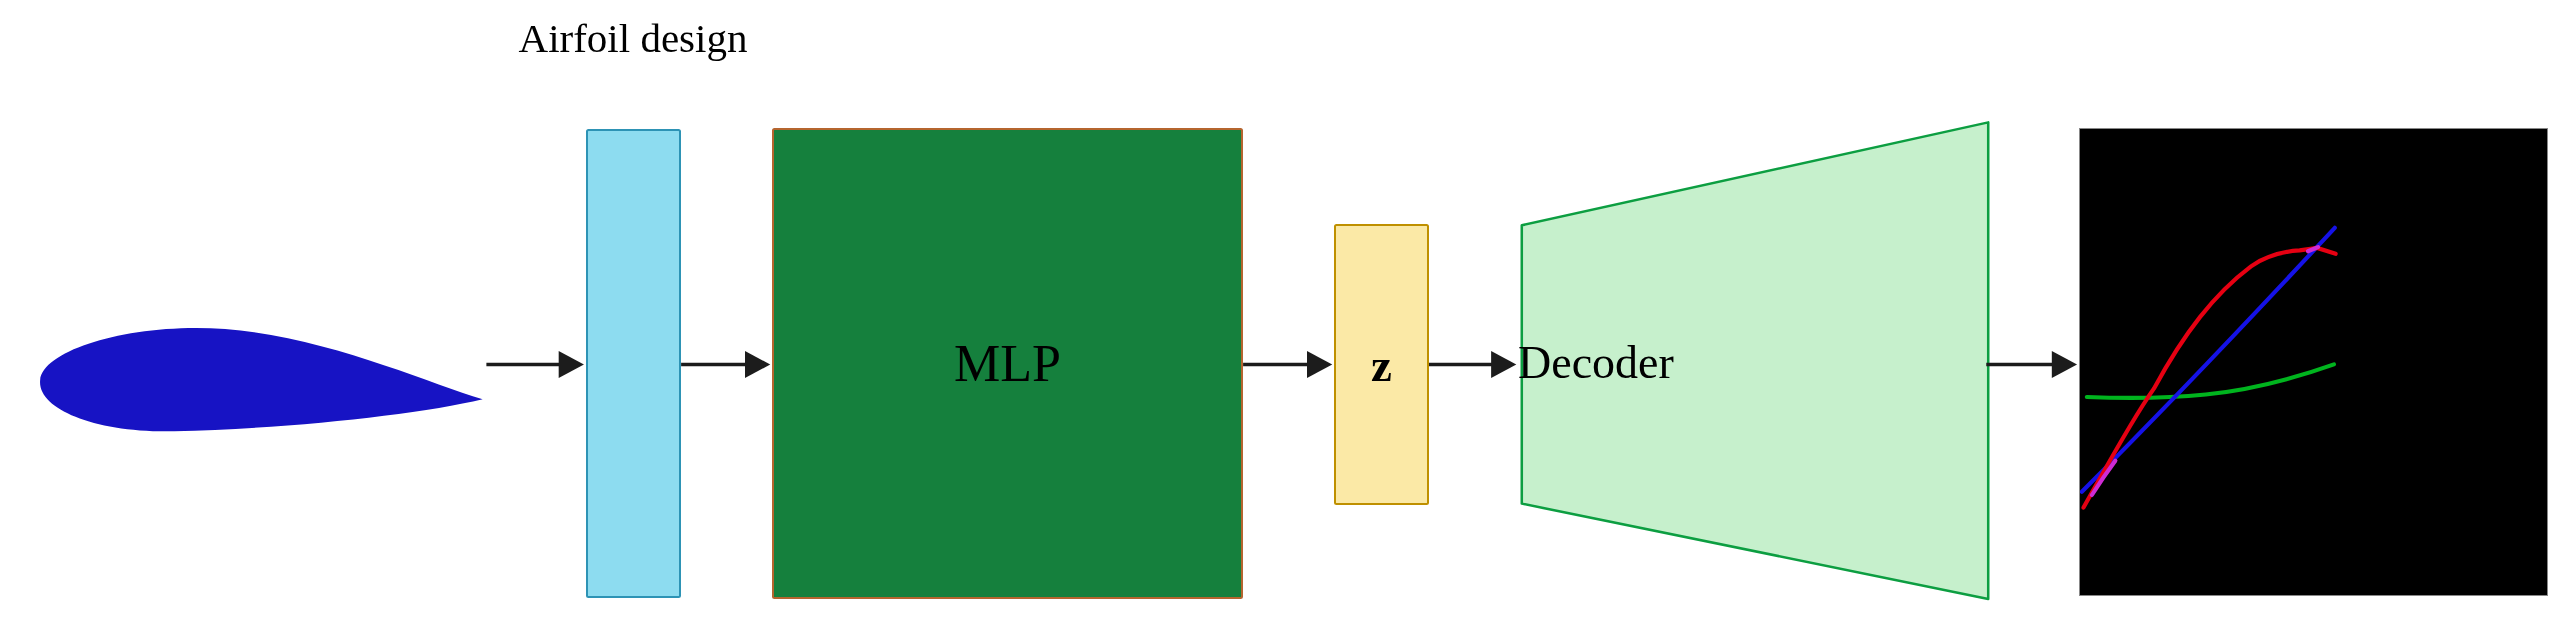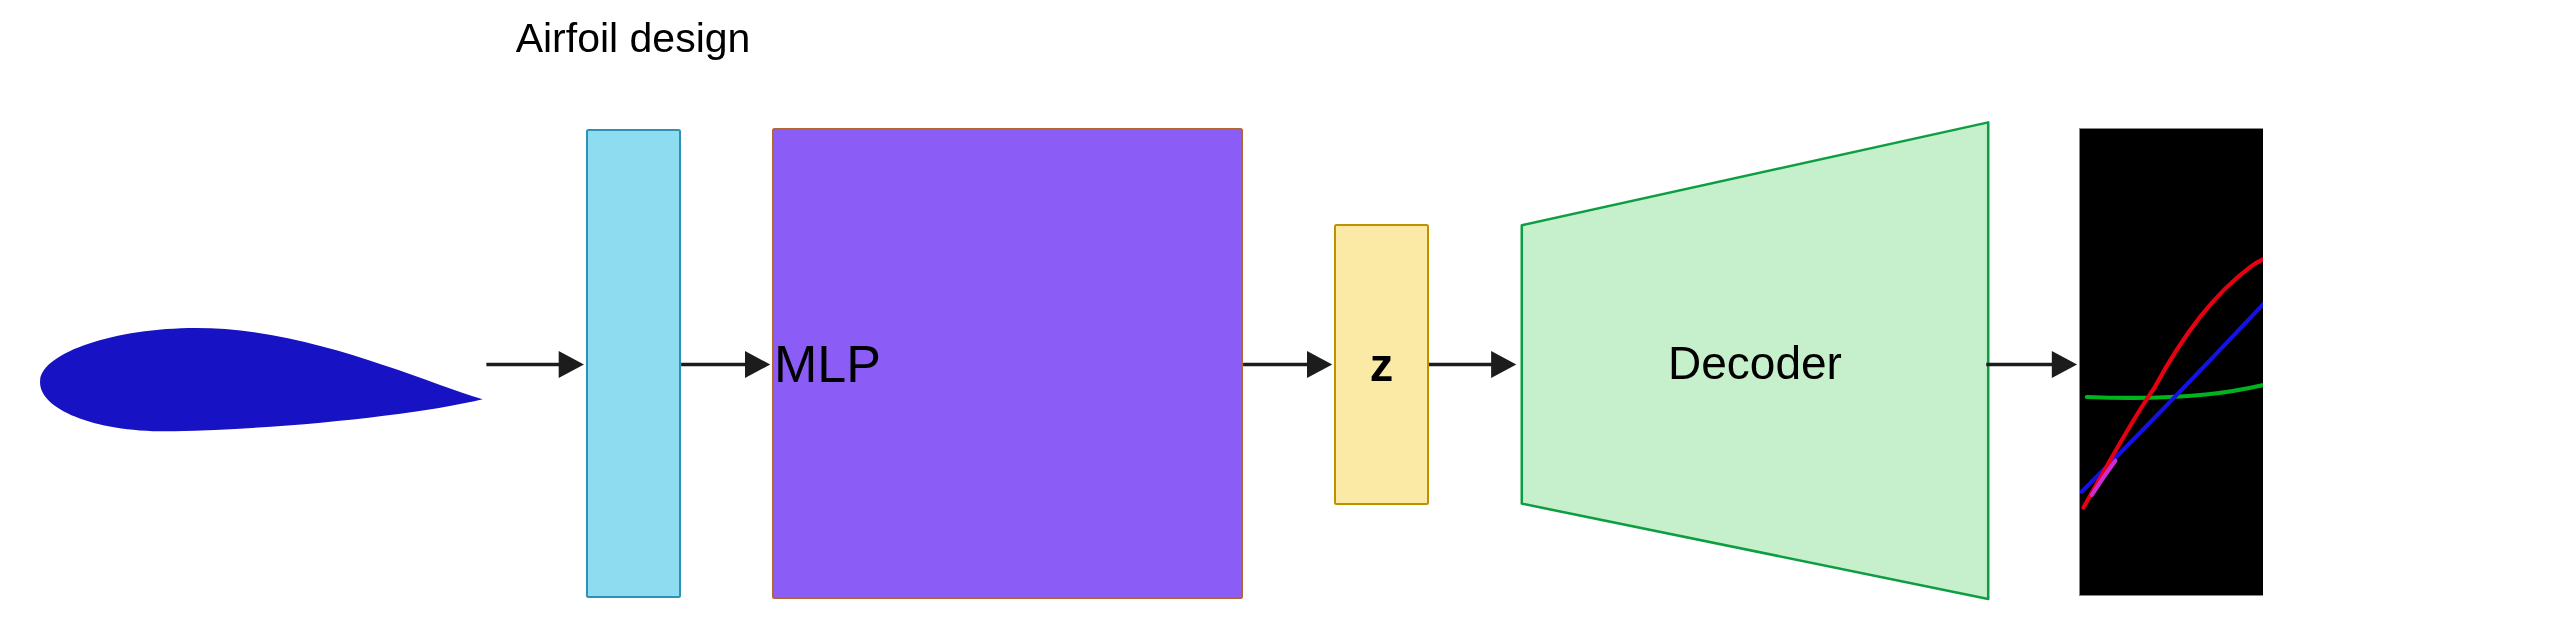--- a/index.html
+++ b/index.html
@@ -1,21 +1,21 @@
 <!DOCTYPE html>
 <html style="font-size:13.5px"><head>
 <meta charset="utf-8">
 <style>
   html, body { margin: 0; padding: 0; background: #ffffff; }
   #stage {
     position: relative;
-    width: 2263px;
+    width: 2576px;
     height: 620px;
     background: #ffffff;
-    font-family: Liberation Sans, sans-serif;
+    font-family: Liberation Serif, serif;
     overflow: hidden;
   }
   .abs { position: absolute; }
 
   
   #airfoil-svg { left: 35px; top: 324px; }
 
   
   #params-label {
     left: 466px; top: 13.5px; width: 334px;
@@ -25,35 +25,35 @@
   }
 
   
   .block { box-sizing: border-box; border-radius: 2.5px; }
   #params-bar {
     left: 586px; top: 129px; width: 95px; height: 469px;
     background: #8ddcf0; border: 2.5px solid #2d93b5;
   }
   #mlp-box {
     left: 772px; top: 128px; width: 471px; height: 471px;
-    background: #8b5cf6; border: 2.5px solid #b5652f;
-    display: flex; align-items: center; 
+    background: #15803d; border: 2.5px solid #b5652f;
+    display: flex; align-items: center; justify-content: center;
   }
   #mlp-box .block-label { font-size: 52px; color: #000000; }
   #z-box {
     left: 1334px; top: 224px; width: 95px; height: 281px;
     background: #fbe9a6; border: 2.5px solid #bf9000;
     display: flex; align-items: center; justify-content: center;
   }
   #z-box .block-label { font-size: 47px; font-weight: bold; color: #000000; }
 
   #decoder-svg { left: 1518px; top: 119px; }
   #decoder-label {
     left: 1518px; top: 336px; width: 474px;
-    text-align: center; font-size: 46px; color: #000000;
+    text-align: left; font-size: 46px; color: #000000;
   }
 
   
   #output-plot {
     left: 2079px; top: 128px; width: 469px; height: 468px;
     box-sizing: border-box;
     background: #000000; border: 1.7px solid #888888;
   }
   #output-plot svg { display: block; }
 

